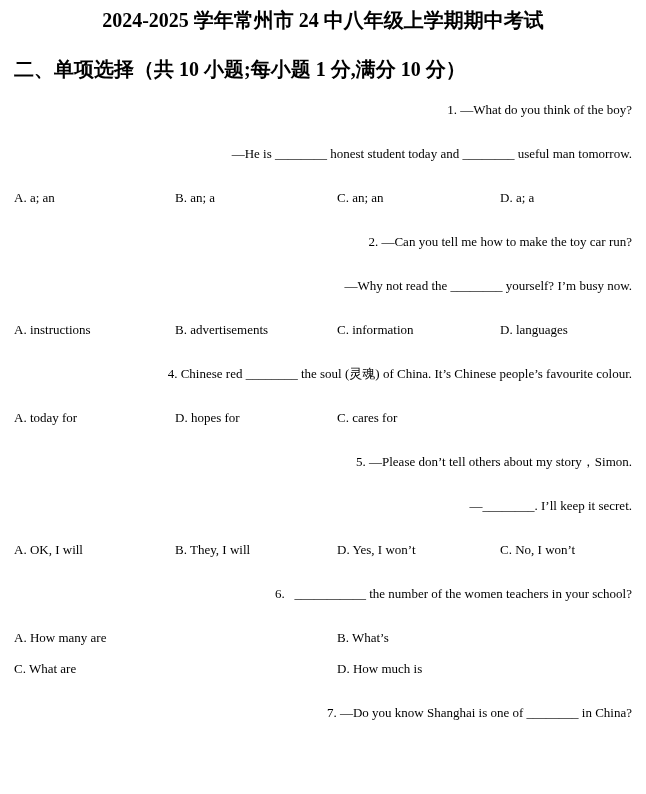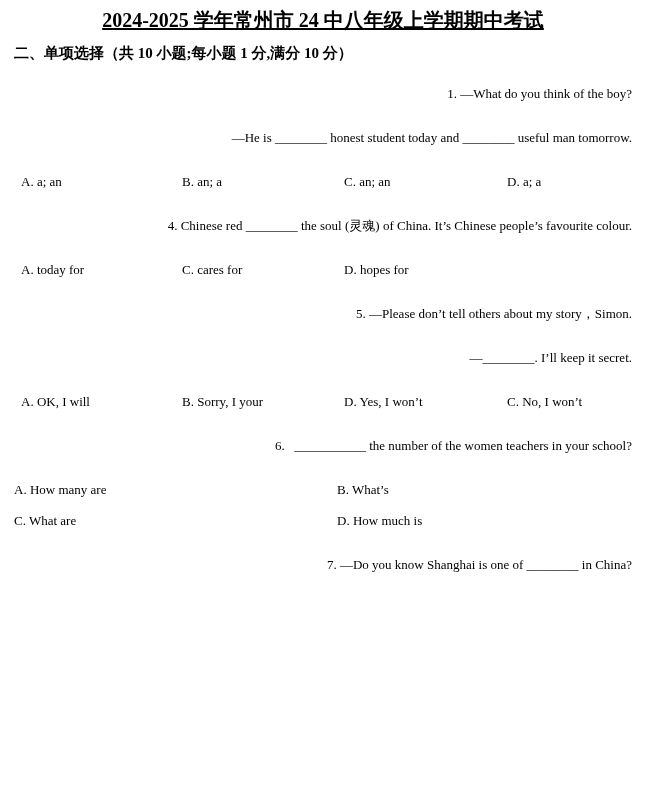--- a/index.html
+++ b/index.html
@@ -6,30 +6,30 @@
   body {
     width: 646px; height: 794px;
     background: #ffffff; color: #000000;
     font-family: "Liberation Serif", "DejaVu Serif", serif;
     overflow: hidden;
   }
   .page { padding: 4px 14px 0 14px; }
   .doc-title {
     text-align: center;
     font-size: 20px; font-weight: bold;
-    line-height: 27px; margin: 3px 0 0 0; text-decoration: underline;
+    line-height: 27px; margin: 3px 0 0 0;
   }
   .section-header {
-    font-size: 15px; font-weight: bold;
-    line-height: 23px; margin-top: 8px;
+    font-size: 20px; font-weight: bold;
+    line-height: 23px; margin-top: 24px;
   }
   .questions { margin-top: 3px; font-size: 13px; }
   .line { line-height: 31px; white-space: pre-wrap; text-align: right; }
   .gap-top { }
-  .opts4 { display: grid; grid-template-columns: 161px 162px 163px 1fr; line-height: 31px; margin-left: 7px; }
+  .opts4 { display: grid; grid-template-columns: 161px 162px 163px 1fr; line-height: 31px; }
   .opts2 { display: grid; grid-template-columns: 323px 1fr; line-height: 31px; }
 </style>
 </head>
 <body>
 
 <div class="page">
   <h1 class="doc-title">2024-2025 学年常州市 24 中八年级上学期期中考试</h1>
   <div class="section-header">二、单项选择（共 10 小题;每小题 1 分,满分 10 分）</div>
 
   <div class="questions">
@@ -38,37 +38,47 @@
       <p class="line">1. —What do you think of the boy?</p>
       <p class="line">—He is ________ honest student today and ________ useful man tomorrow.</p>
       <div class="opts4">
         <span>A. a; an</span>
         <span>B. an; a</span>
         <span>C. an; an</span>
         <span>D. a; a</span>
       </div>
     </div>
 
+    <div>
+      <p class="line">2. —Can you tell me how to make the toy car run?</p>
+      <p class="line">—Why not read the ________ yourself? I’m busy now.</p>
+      <div class="opts4">
+        <span>A. instructions</span>
+        <span>B. advertisements</span>
+        <span>C. information</span>
+        <span>D. languages</span>
+      </div>
+    </div>
 
 
     <div>
       <p class="line">4. Chinese red ________ the soul (灵魂) of China. It’s Chinese people’s favourite colour.</p>
       <div class="opts4">
         <span>A. today for</span>
+        <span>D. hopes for</span>
         <span>C. cares for</span>
-        <span>D. hopes for</span>
       </div>
     </div>
 
     <div>
       <p class="line">5. —Please don’t tell others about my story，Simon.</p>
       <p class="line gap-top">—________. I’ll keep it secret.</p>
       <div class="opts4">
         <span>A. OK, I will</span>
-        <span>B. Sorry, I your</span>
+        <span>B. They, I will</span>
         <span>D. Yes, I won’t</span>
         <span>C. No, I won’t</span>
       </div>
     </div>
 
     <div>
       <p class="line">6.&nbsp;&nbsp;&nbsp;___________ the number of the women teachers in your school?</p>
       <div class="opts2">
         <span>A. How many are</span>
         <span>B. What’s</span>

